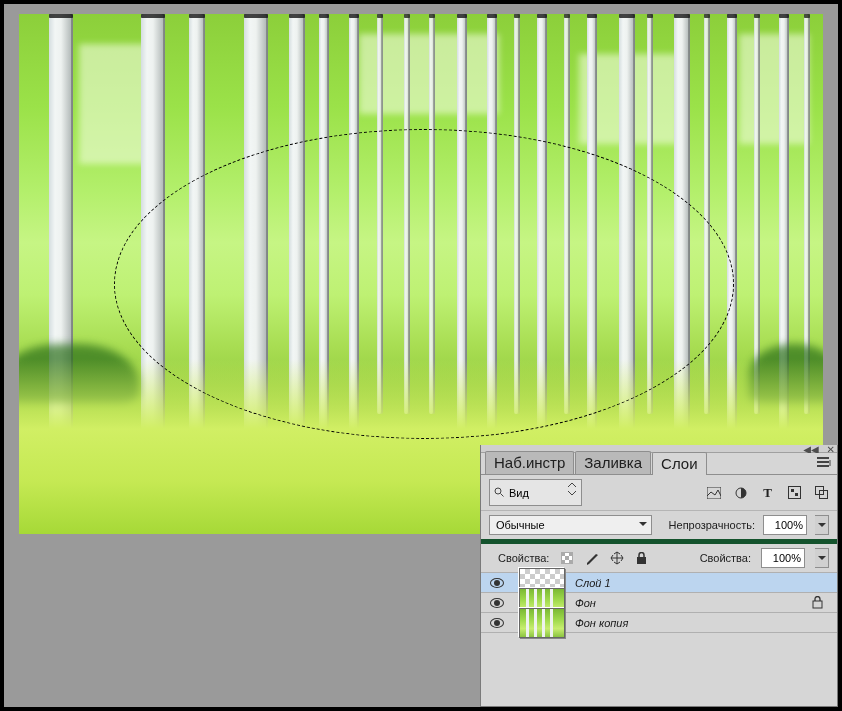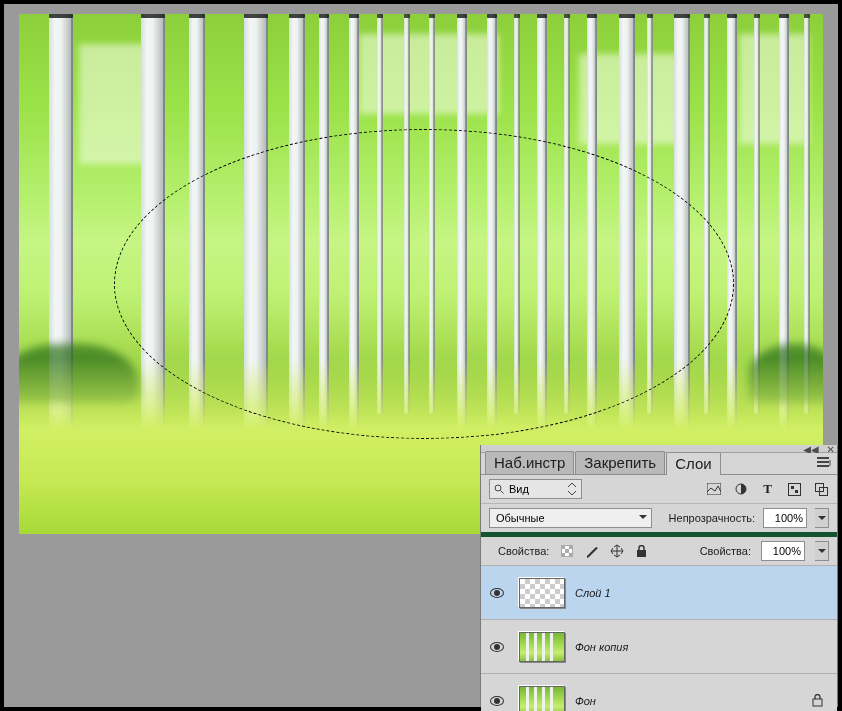--- a/index.html
+++ b/index.html
@@ -129,21 +129,21 @@
     width: 14px; height: 12px;
   }
   .row {
     display: flex;
     align-items: center;
     padding: 4px 8px;
     gap: 8px;
   }
   .select-filter {
     flex: 0 0 93px;
-    height: 20px;
+    height: 27px;
     border: 1px solid #8e8e8e;
     background: #e5e5e5;
     display: flex; align-items: center;
     position: relative;
     padding-left: 4px;
   }
   .select-filter .mag { margin-right: 4px; }
   .select-filter .arrows {
     position: absolute; right: 2px; top: 1px;
     width: 14px; height: 16px;
@@ -202,21 +202,21 @@
     border-bottom: 1px solid #b0b0b0;
     padding: 4px 8px;
     display: flex; align-items: center; gap: 10px;
   }
   .layers {
     background: #d6d6d6;
   }
   .layer {
     display: flex;
     align-items: center;
-    height: 54px;
+    height: 20px;
     border-bottom: 1px solid #b0b0b0;
     padding-left: 4px;
     gap: 10px;
   }
   .layer.selected { background: #bcd5ef; }
   .vis {
     width: 24px; display: flex; justify-content: center;
   }
   .eye {
     width: 14px; height: 10px;
@@ -310,21 +310,21 @@
   <div class="panel">
     <div class="panel-topbar">
       <div class="flyclose">
         <span>◀◀</span>
         <span>✕</span>
       </div>
     </div>
 
     <div class="tabs">
       <div class="tab">Наб.инстр</div>
-      <div class="tab">Закрепить</div>
+      <div class="tab">Заливка</div>
       <div class="tab active">Слои</div>
       <div class="menu-icon">
         <svg width="14" height="12">
             <path d="M0 1h12M0 5h12M0 9h12" stroke="#444" stroke-width="2"></path>
             <path d="M13 3l0 6" stroke="#444"></path>
           </svg>
       </div>
     </div>
 
     <div class="row">
@@ -424,31 +424,31 @@
             <div class="eye"></div>
           </div>
         <div class="thumb trans"></div>
         <div class="layer-name">Слой 1</div>
       </div>
       <div class="layer">
         <div class="vis">
             <div class="eye"></div>
           </div>
         <div class="thumb img"></div>
-        <div class="layer-name">Фон копия</div>
+        <div class="layer-name">Фон</div>
+        <span class="lockglyph">
+          <svg width="11" height="13">
+              <rect x="1" y="5" width="9" height="7" fill="none" stroke="#333"></rect>
+              <path d="M3 5v-2a2.5 2.5 0 0 1 5 0v2" stroke="#333" fill="none" stroke-width="1.3"></path>
+            </svg>
+        </span>
       </div>
       <div class="layer">
         <div class="vis">
             <div class="eye"></div>
           </div>
         <div class="thumb img"></div>
-        <div class="layer-name">Фон</div>
-        <span class="lockglyph">
-          <svg width="11" height="13">
-              <rect x="1" y="5" width="9" height="7" fill="none" stroke="#333"></rect>
-              <path d="M3 5v-2a2.5 2.5 0 0 1 5 0v2" stroke="#333" fill="none" stroke-width="1.3"></path>
-            </svg>
-        </span>
+        <div class="layer-name">Фон копия</div>
       </div>
     </div>
 
   </div>
 </div>
 
 </body></html>

